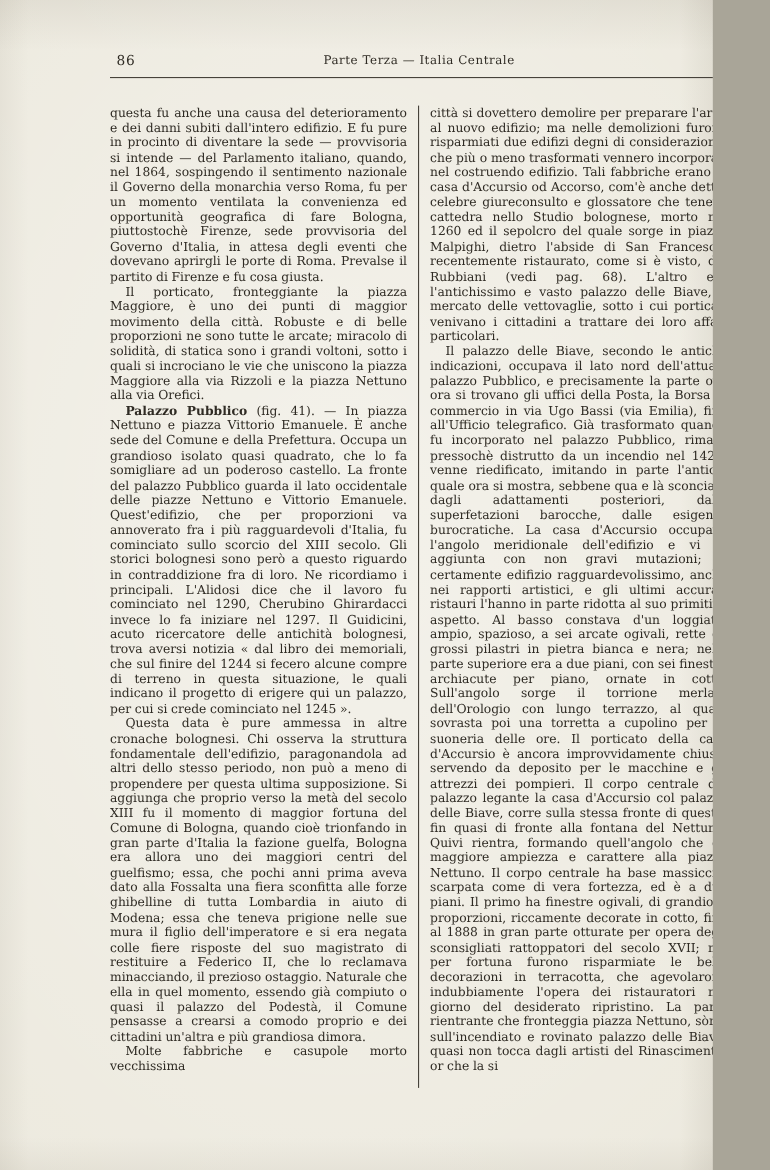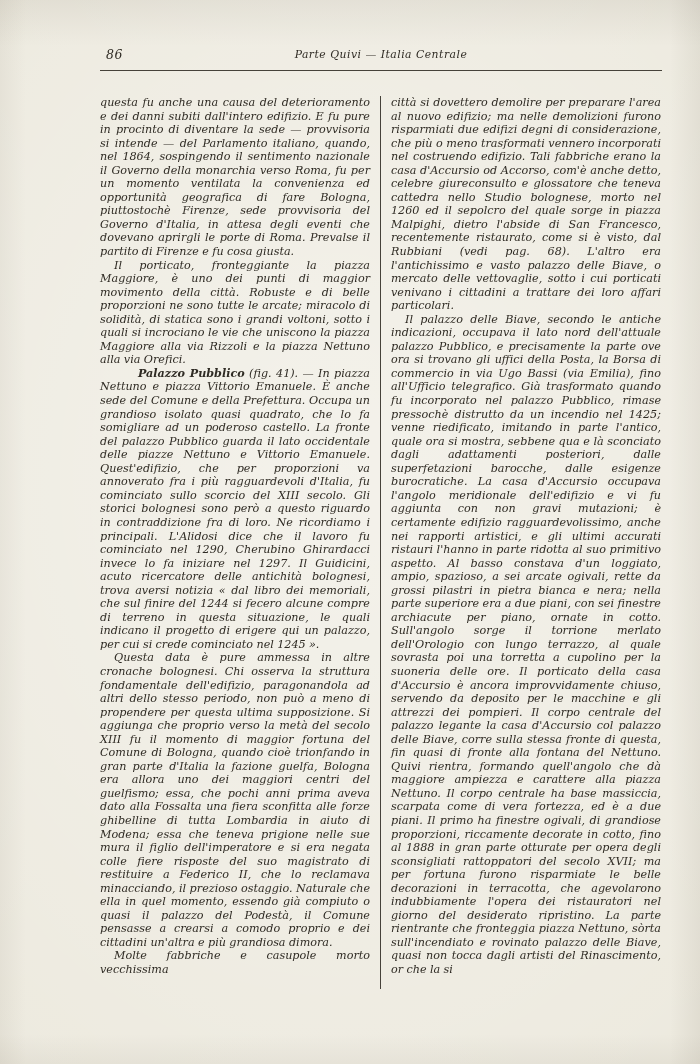--- a/index.html
+++ b/index.html
@@ -3,32 +3,31 @@
 <meta charset="utf-8">
 <style>
   * { margin: 0; padding: 0; box-sizing: border-box; }
   html, body { width: 700px; }
   body {
     font-family: "DejaVu Serif", serif;
     background: #a9a598;
   }
   .page {
     position: relative;
-    width: 700px;
+    width: 648px;
     height: 1064px;
     overflow: hidden;
     background-color: var(--paper, #edeadf);
     background-image:
       radial-gradient(ellipse 130% 110% at 48% 45%, rgba(255,255,255,0.38), rgba(0,0,0,0) 62%),
       linear-gradient(180deg, rgba(110,100,82,0.10), rgba(0,0,0,0) 46px),
       linear-gradient(0deg, rgba(110,100,82,0.07), rgba(0,0,0,0) 30px),
       linear-gradient(90deg, rgba(110,100,82,0.08), rgba(0,0,0,0) 26px),
       linear-gradient(270deg, rgba(110,100,82,0.10), rgba(0,0,0,0) 30px);
     color: var(--ink, #2f2b24);
-    font-style: italic;
   }
   .text-block {
     position: absolute;
     left: 100px;
     top: 46px;
     width: 562px;
   }
   .running-head {
     position: relative;
     height: 17px;
@@ -69,31 +68,31 @@
     word-spacing: -0.2px;
   }
   .col-divider {
     width: 1px;
     flex: 0 0 1px;
     background: var(--rule, #56513f);
     margin: 0 10px;
   }
   p.para { text-indent: 0; }
   p.para.indent { text-indent: 14px; }
-  b.lead { font-weight: bold; margin-left: 24px; }
+  b.lead { font-weight: bold; }
 </style>
 </head>
 <body>
 
 <div class="page">
   <div class="text-block">
 
     <div class="running-head">
       <span class="pagenum">86</span>
-      <span class="head-title">Parte Quivi — Italia Centrale</span>
+      <span class="head-title">Parte Terza — Italia Centrale</span>
     </div>
 
     <hr class="head-rule">
 
     <div class="columns">
       <section class="col" id="col-left">
           <p class="para">questa fu anche una causa del deterioramento e dei danni subiti dall'intero edifizio. E fu pure in procinto di diventare la sede — provvisoria si intende — del Parlamento italiano, quando, nel 1864, sospingendo il sentimento nazionale il Governo della monarchia verso Roma, fu per un momento ventilata la convenienza ed opportunità geografica di fare Bologna, piuttostochè Firenze, sede provvisoria del Governo d'Italia, in attesa degli eventi che dovevano aprirgli le porte di Roma. Prevalse il partito di Firenze e fu cosa giusta.</p>
           <p class="para indent">Il porticato, fronteggiante la piazza Maggiore, è uno dei punti di maggior movimento della città. Robuste e di belle proporzioni ne sono tutte le arcate; miracolo di solidità, di statica sono i grandi voltoni, sotto i quali si incrociano le vie che uniscono la piazza Maggiore alla via Rizzoli e la piazza Nettuno alla via Orefici.</p>
           <p class="para indent"><b class="lead">Palazzo Pubblico</b> (fig. 41). — In piazza Nettuno e piazza Vittorio Emanuele. È anche sede del Comune e della Prefettura. Occupa un grandioso isolato quasi quadrato, che lo fa somigliare ad un poderoso castello. La fronte del palazzo Pubblico guarda il lato occidentale delle piazze Nettuno e Vittorio Emanuele. Quest'edifizio, che per proporzioni va annoverato fra i più ragguardevoli d'Italia, fu cominciato sullo scorcio del XIII secolo. Gli storici bolognesi sono però a questo riguardo in contraddizione fra di loro. Ne ricordiamo i principali. L'Alidosi dice che il lavoro fu cominciato nel 1290, Cherubino Ghirardacci invece lo fa iniziare nel 1297. Il Guidicini, acuto ricercatore delle antichità bolognesi, trova aversi notizia « dal libro dei memoriali, che sul finire del 1244 si fecero alcune compre di terreno in questa situazione, le quali indicano il progetto di erigere qui un palazzo, per cui si crede cominciato nel 1245 ».</p>
           <p class="para indent">Questa data è pure ammessa in altre cronache bolognesi. Chi osserva la struttura fondamentale dell'edifizio, paragonandola ad altri dello stesso periodo, non può a meno di propendere per questa ultima supposizione. Si aggiunga che proprio verso la metà del secolo XIII fu il momento di maggior fortuna del Comune di Bologna, quando cioè trionfando in gran parte d'Italia la fazione guelfa, Bologna era allora uno dei maggiori centri del guelfismo; essa, che pochi anni prima aveva dato alla Fossalta una fiera sconfitta alle forze ghibelline di tutta Lombardia in aiuto di Modena; essa che teneva prigione nelle sue mura il figlio dell'imperatore e si era negata colle fiere risposte del suo magistrato di restituire a Federico II, che lo reclamava minacciando, il prezioso ostaggio. Naturale che ella in quel momento, essendo già compiuto o quasi il palazzo del Podestà, il Comune pensasse a crearsi a comodo proprio e dei cittadini un'altra e più grandiosa dimora.</p>

